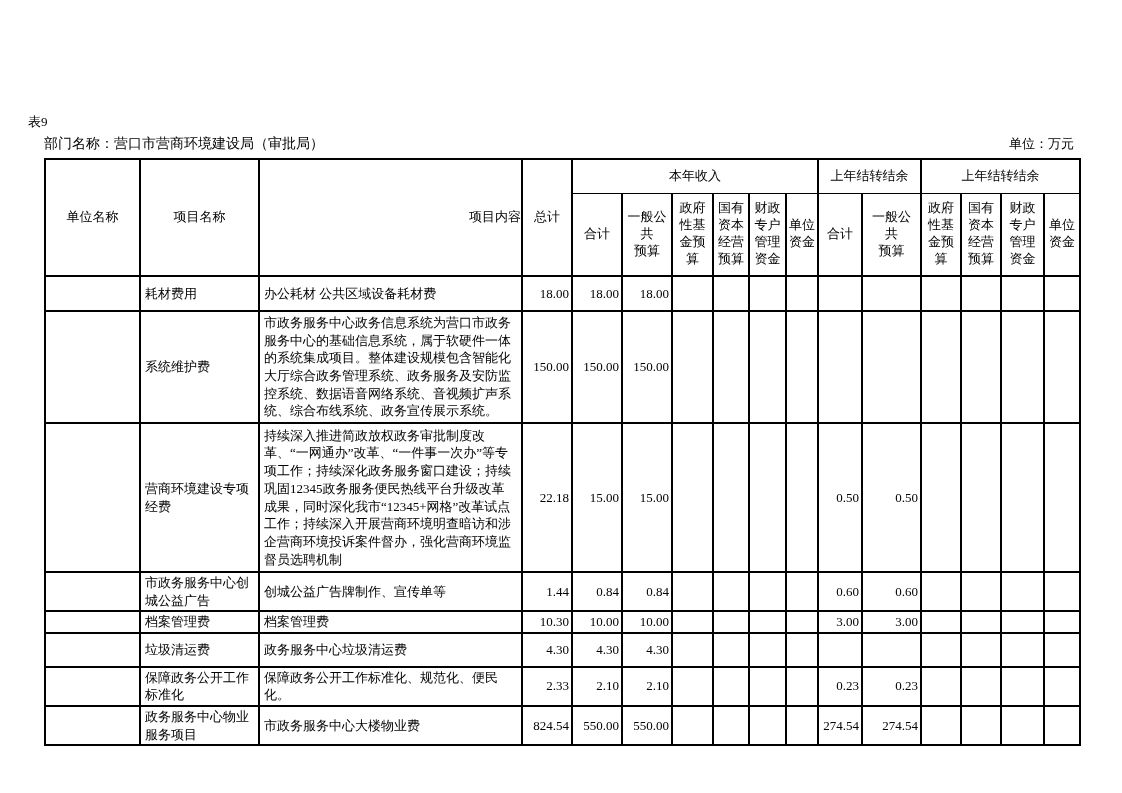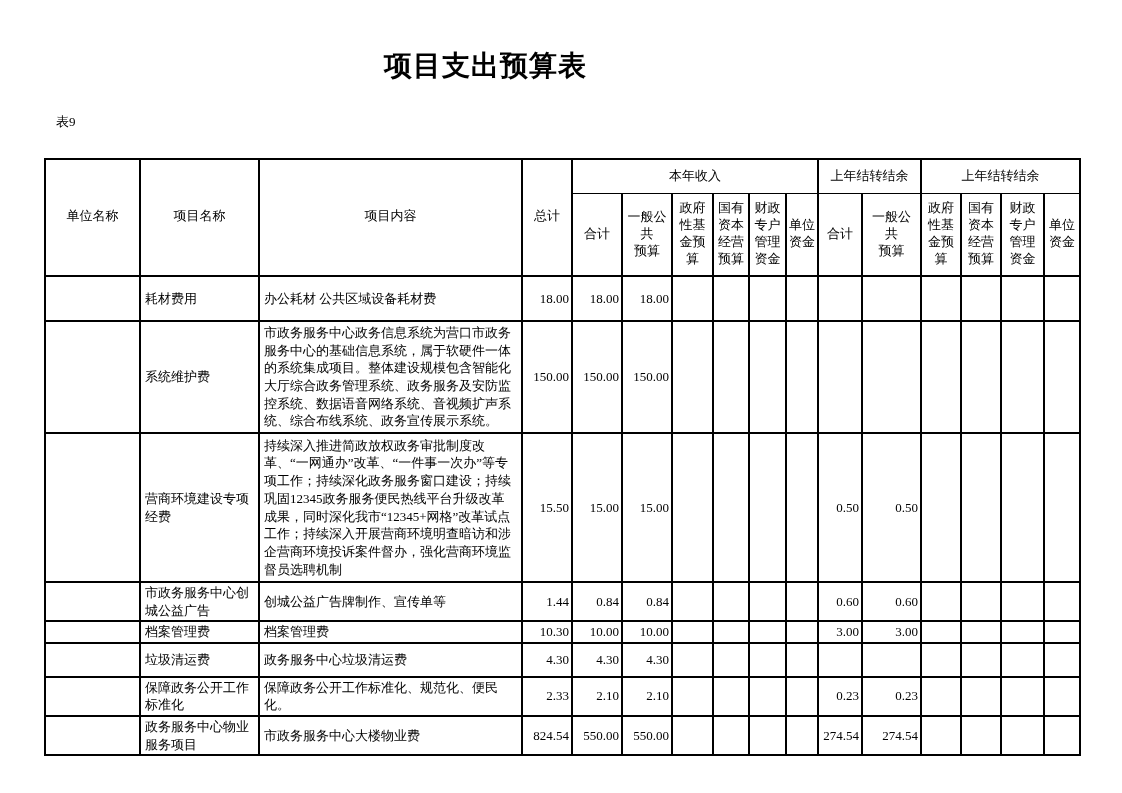--- a/index.html
+++ b/index.html
@@ -7,45 +7,46 @@
     width:1122px; height:793px; position:relative; overflow:hidden;
     font-family:"Liberation Serif","DejaVu Serif",serif; color:#000;
   }
   .page { position:absolute; left:0; top:0; width:1122px; height:793px; background:#fff; }
 
   .doc-title {
     position:absolute; left:44px; top:47px; width:883px;
     text-align:center; font-size:28px; font-weight:bold; letter-spacing:1px;
     font-family:"Liberation Sans","DejaVu Sans",sans-serif;
   }
-  .meta-table-no  { position:absolute; left:56px; top:113px; font-size:13px; }
+  .meta-table-no  { position:absolute; left:28px; top:113px; font-size:13px; }
   .meta-dept      { position:absolute; left:44px; top:135px; font-size:14px; }
   .meta-unit      { position:absolute; left:44px; top:135px; width:1030px; text-align:right; font-size:13px; }
 
   table.budget {
     position:absolute; left:44px; top:158px; width:1035px;
     border-collapse:collapse; table-layout:fixed;
   }
   .budget th, .budget td {
     border:2px solid #000; padding:0; font-size:13px; font-weight:normal;
     overflow:hidden; vertical-align:middle; text-align:center;
   }
-  .budget tr.group-row th { border-bottom-width:1px;font-family:Liberation Mono, monospace; }
+  .budget tr.group-row th { border-bottom-width:1px; }
   .budget tr.sub-row   th { border-top-width:1px; white-space:pre-line; line-height:1.3; }
   .budget th.stat { line-height:1.3;margin-top:24px; }
   .budget td.name    { text-align:left; padding:1px 4px; line-height:1.35; }
   .budget td.content { text-align:left; padding:1px 4px; line-height:1.36; word-break:break-all; }
   .budget td.num     { text-align:right; padding:0 2px; }
 </style>
 </head>
 <body>
 
 <div class="page">
-  <div class="doc-title">项目支出预算表</div>
   <div class="meta-table-no">表9</div>
+  <div class="meta-dept">部门名称：营口市营商环境建设局（审批局）</div>
+  <div class="meta-unit">单位：万元</div>
 
   <table class="budget">
     <colgroup>
         <col style="width: 95px;">
         <col style="width: 119px;">
         <col style="width: 263px;">
         <col style="width: 50px;">
         <col style="width: 50px;">
         <col style="width: 50px;">
         <col style="width: 41px;">
@@ -56,21 +57,21 @@
         <col style="width: 59px;">
         <col style="width: 40px;">
         <col style="width: 40px;">
         <col style="width: 43px;">
         <col style="width: 36px;">
       </colgroup>
     <thead>
         <tr class="group-row" style="height: 34px;">
           <th rowspan="2" class="stat" style="border-bottom-width: 2px;">单位名称</th>
           <th rowspan="2" class="stat" style="border-bottom-width: 2px;">项目名称</th>
-          <th rowspan="2" class="stat" style="border-bottom-width: 2px;">项目内容</th>
+          <th rowspan="2" class="stat" style="border-bottom-width: 2px; text-align: right;">项目内容</th>
           <th rowspan="2" class="stat" style="border-bottom-width: 2px; border-radius: 14px;">总计</th>
           <th colspan="6">本年收入</th>
           <th colspan="2">上年结转结余</th>
           <th colspan="4">上年结转结余</th>
         </tr>
         <tr class="sub-row" style="height: 83px;">
           <th>合计</th>
           <th>一般公
 共
 预算</th>
@@ -102,21 +103,21 @@
 预算</th>
           <th>财政
 专户
 管理
 资金</th>
           <th>单位
 资金</th>
         </tr>
       </thead>
     <tbody>
-        <tr style="height: 45px;">
+        <tr style="height: 35px;">
           <td></td>
           <td class="name">耗材费用</td>
           <td class="content">办公耗材 公共区域设备耗材费</td>
           <td class="num">18.00</td>
           <td class="num">18.00</td>
           <td class="num">18.00</td>
           <td class="num"></td>
           <td class="num"></td>
           <td class="num"></td>
           <td class="num"></td>
@@ -142,21 +143,21 @@
           <td class="num"></td>
           <td class="num"></td>
           <td class="num"></td>
           <td class="num"></td>
           <td class="num"></td>
         </tr>
         <tr style="height: 149px;">
           <td></td>
           <td class="name">营商环境建设专项经费</td>
           <td class="content">持续深入推进简政放权政务审批制度改革、“一网通办”改革、“一件事一次办”等专项工作；持续深化政务服务窗口建设；持续巩固12345政务服务便民热线平台升级改革成果，同时深化我市“12345+网格”改革试点工作；持续深入开展营商环境明查暗访和涉企营商环境投诉案件督办，强化营商环境监督员选聘机制</td>
-          <td class="num">15.50</td>
+          <td class="num">22.18</td>
           <td class="num">15.00</td>
           <td class="num">15.00</td>
           <td class="num"></td>
           <td class="num"></td>
           <td class="num"></td>
           <td class="num"></td>
           <td class="num">0.50</td>
           <td class="num">0.50</td>
           <td class="num"></td>
           <td class="num"></td>

